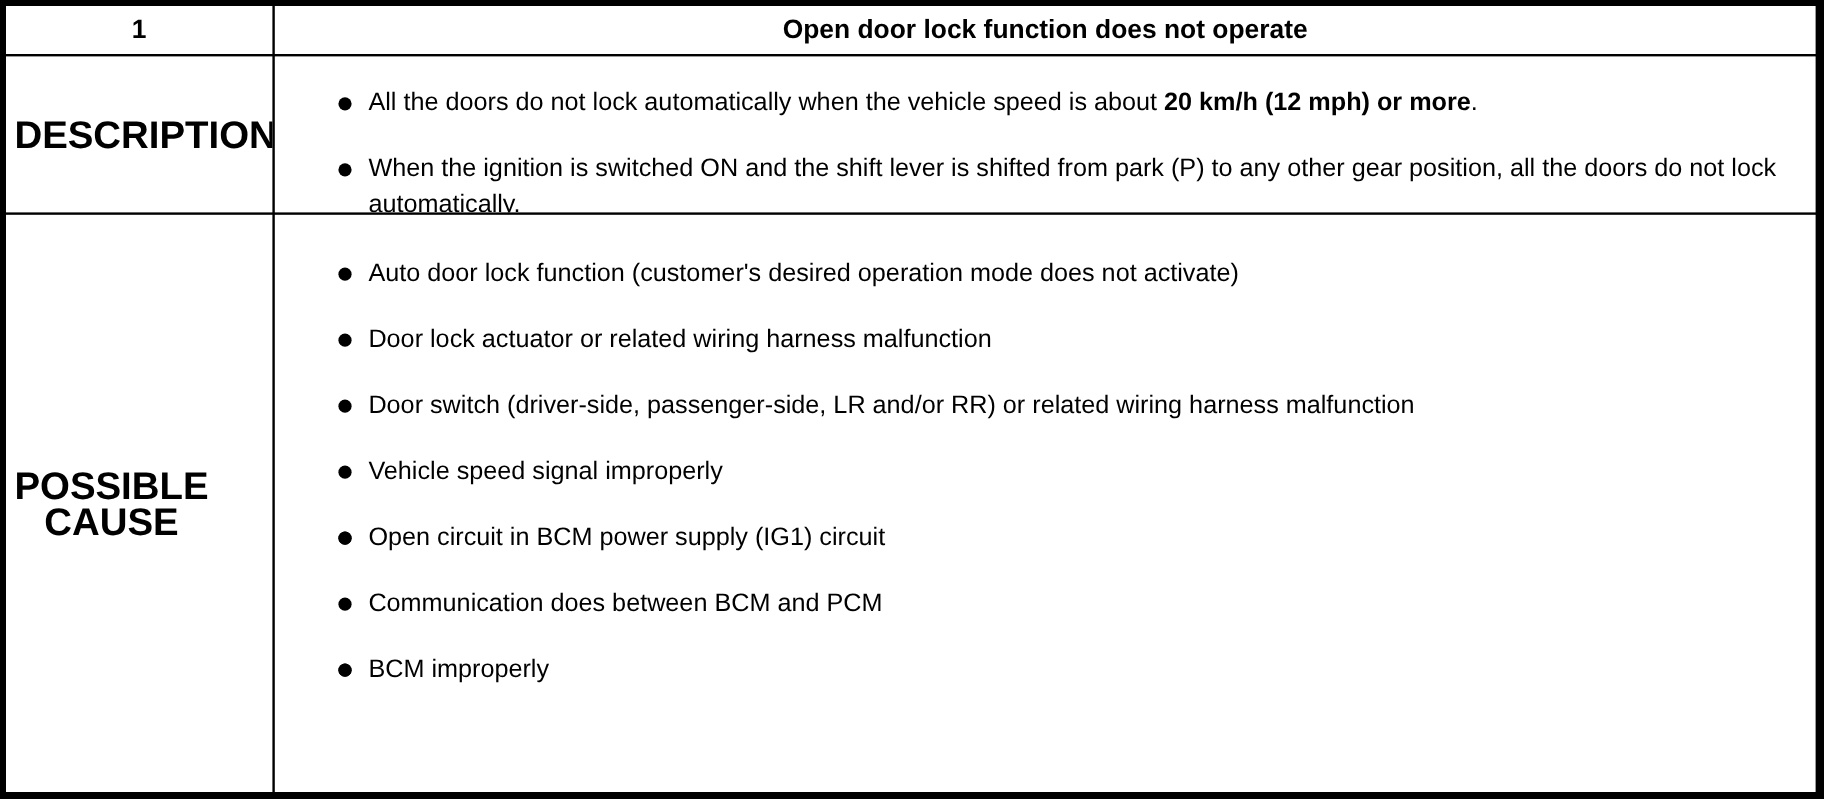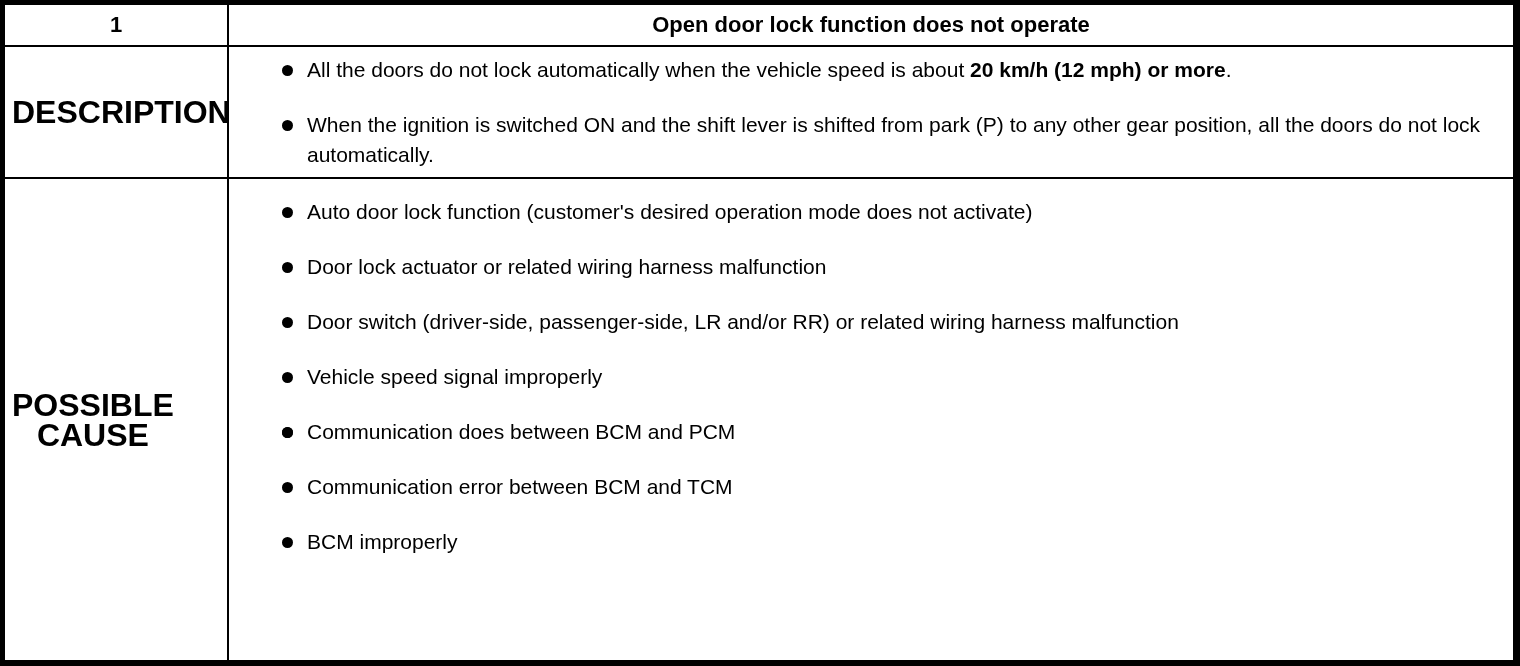--- a/index.html
+++ b/index.html
@@ -37,21 +37,21 @@
     font-size: 32px;
     line-height: 30px;
     white-space: pre-line;  
     letter-spacing: 0px;
     text-align: center;
   }
 
   .content-cell { padding: 8px 14px 4px 0; }
   .content-cell.cause { padding-top: 18px; }
 
-  ul.bullets { list-style: none; }
+  ul.bullets { list-style: none; margin-top: 16px; }
   ul.bullets li {
     position: relative;
     padding-left: 78px;
     font-size: 21px;
     line-height: 30px;
   }
   ul.bullets li + li { margin-top: 25px; }
 
   .bullet {
     position: absolute;
@@ -86,19 +86,20 @@
   <div class="cell label-cell">POSSIBLE
 CAUSE</div>
 
   <div class="cell content-cell cause">
     <ul class="bullets">
         <li><span class="bullet"></span><span>Auto door lock function (customer's desired operation mode does not activate)</span></li>
         <li><span class="bullet"></span><span>Door lock actuator or related wiring harness malfunction</span></li>
         <li><span class="bullet"></span><span>Door switch (driver-side, passenger-side, LR and/or RR) or related wiring harness malfunction</span></li>
         <li><span class="bullet"></span><span>Vehicle speed signal improperly</span></li>
         <li><span class="bullet"></span></li>
+        <li><span class="bullet"></span><span>Open circuit in BCM power supply (IG1) circuit</span></li>
         <li><span class="bullet"></span><span>Communication does between BCM and PCM</span></li>
-        <li><span class="bullet"></span><span>Communication error between BCM and TCM</span></li>
+        <li><span class="bullet"></span></li>
         <li><span class="bullet"></span><span>BCM improperly</span></li>
       </ul>
   </div>
 
 </div>
 
 </body></html>

